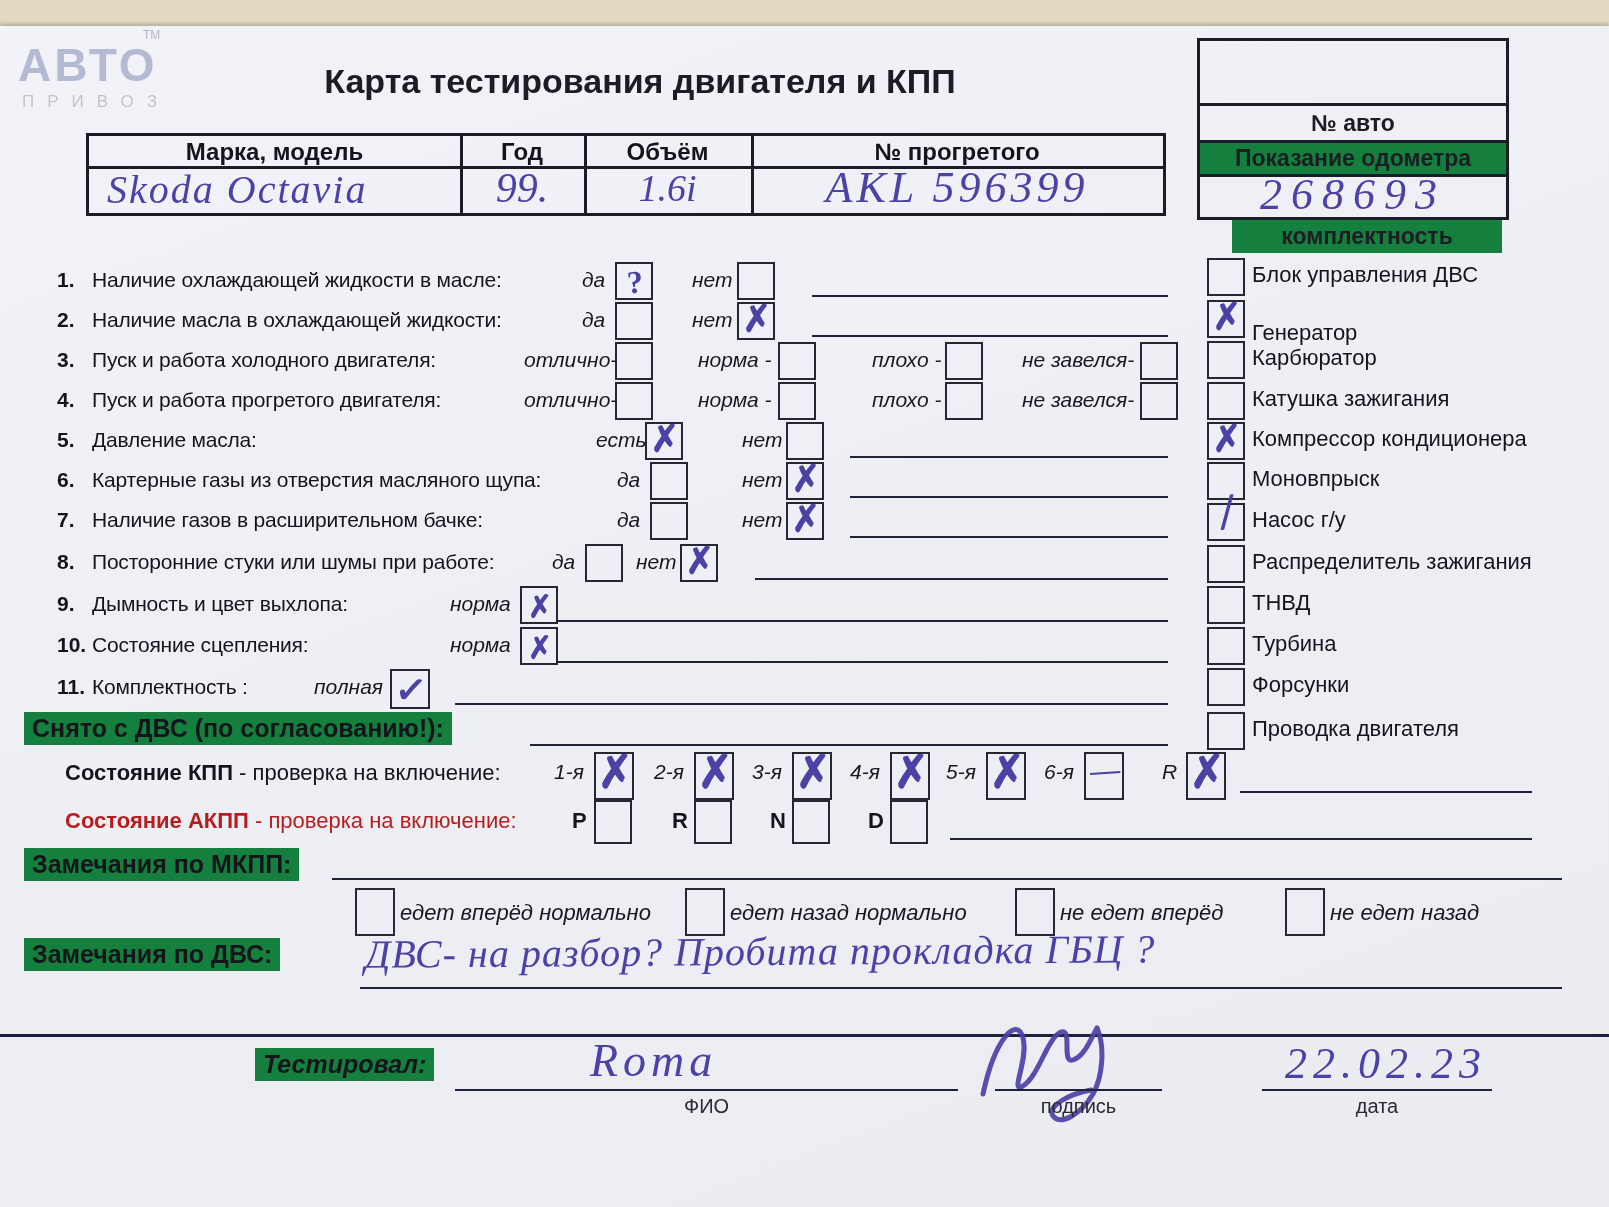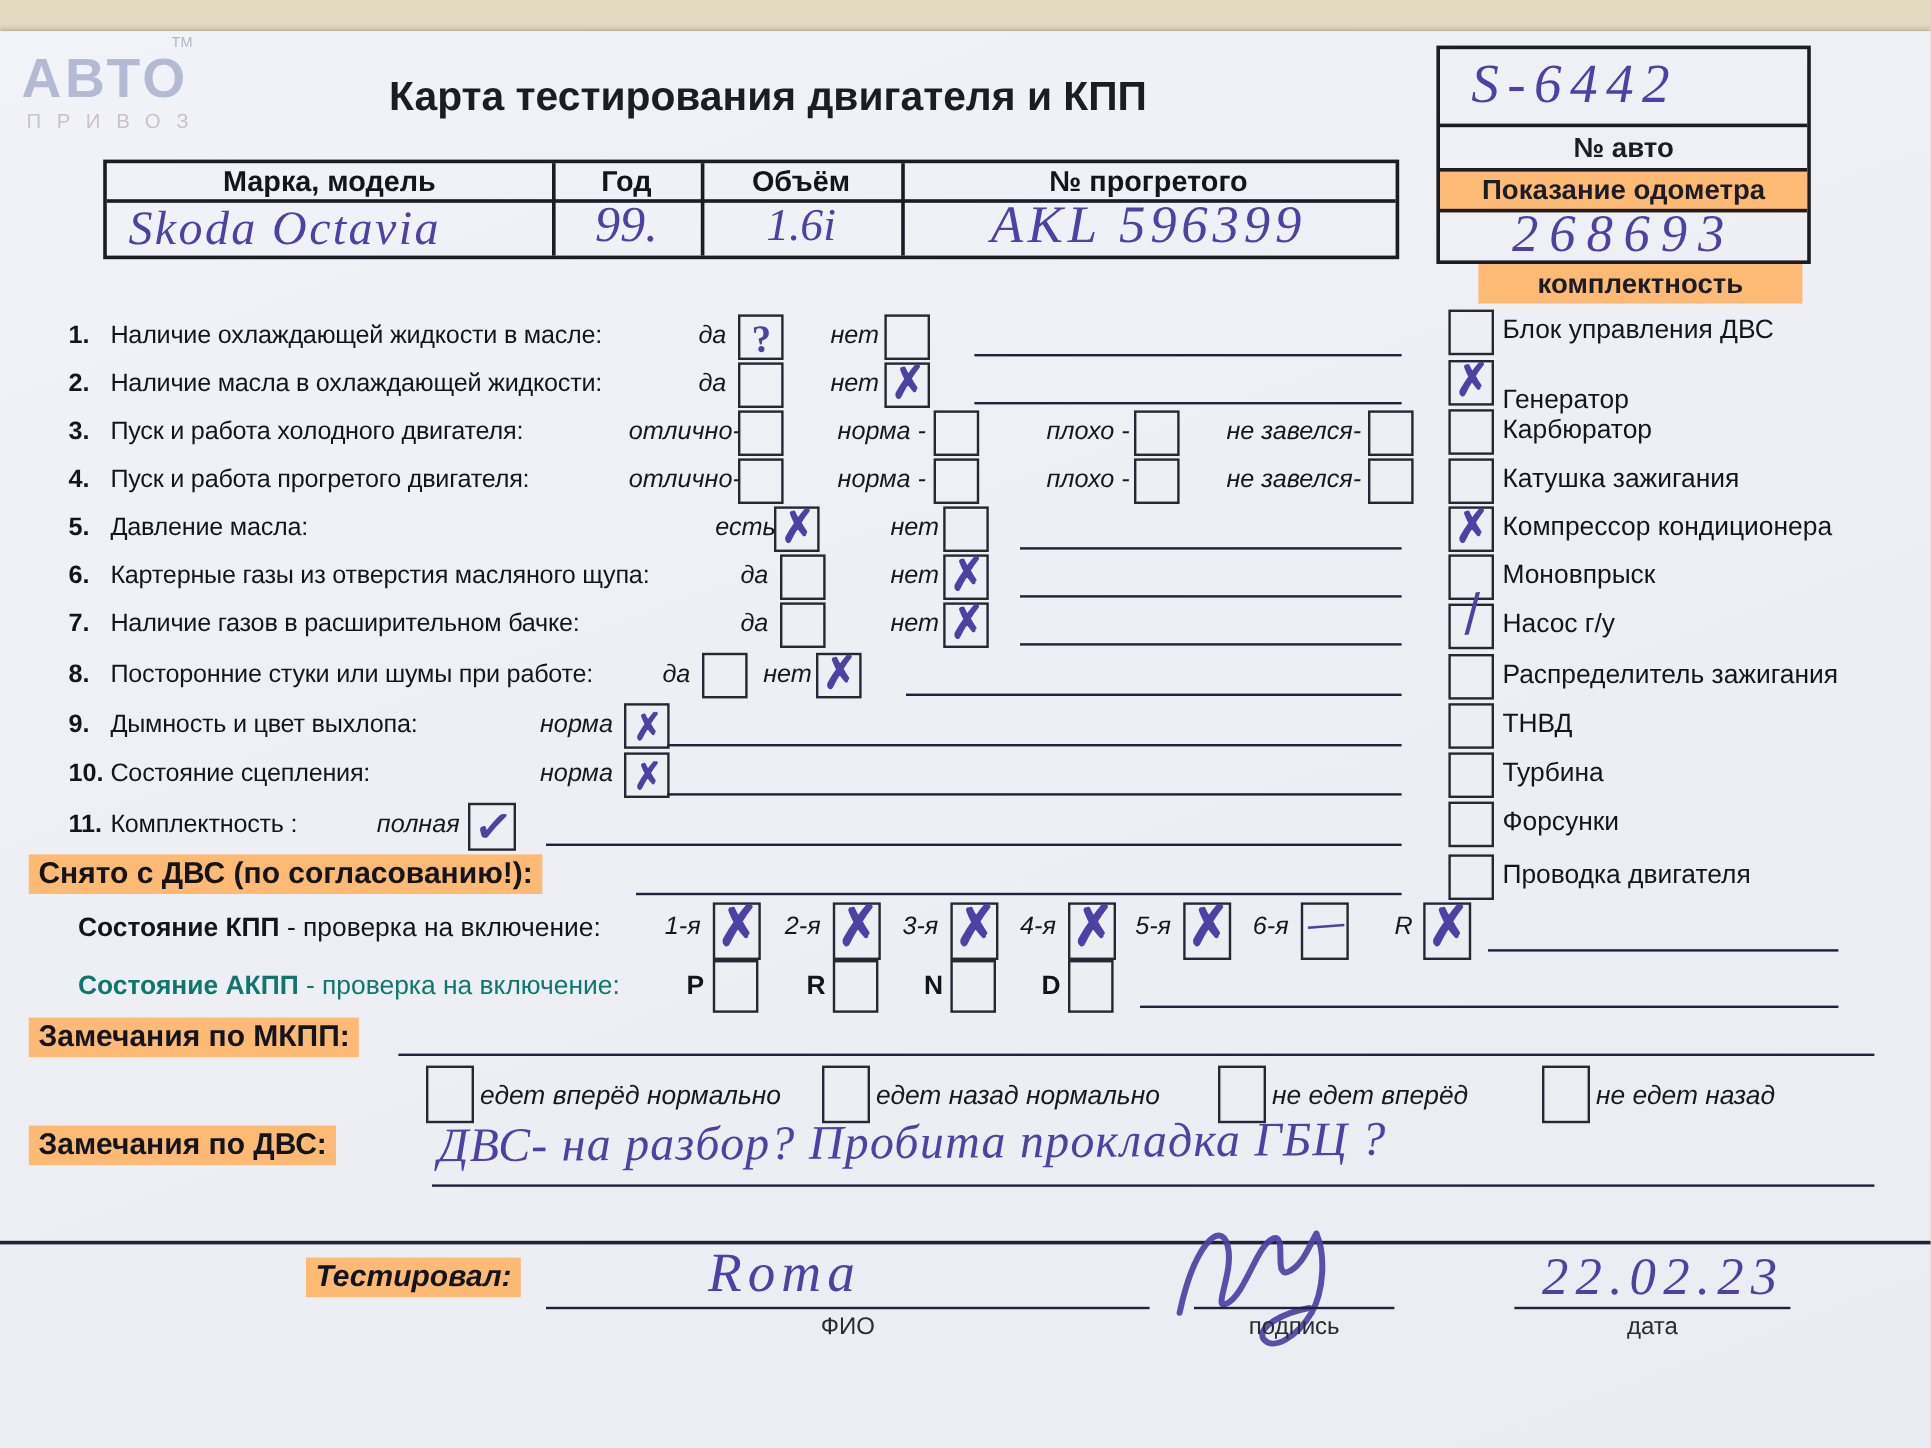--- a/index.html
+++ b/index.html
@@ -3,21 +3,21 @@
 <meta charset="utf-8">
 <style>
   html,body{margin:0;padding:0;background:#e2dbc2;font-family:"Liberation Sans",sans-serif;}
   .sheet{position:relative;width:1609px;height:1207px;overflow:hidden;background:#e2dbc2;}
   .paper{position:absolute;left:0;top:26px;width:1609px;height:1181px;
          background:linear-gradient(160deg,#f2f3f8 0%,#edeff5 45%,#eaecf2 100%);
          box-shadow:0 -2px 4px rgba(90,80,50,.35);}
   .abs{position:absolute;}
   .ink{color:#1b1c24;}
   .hand{font-family:"Liberation Serif",serif;font-style:italic;color:#4c41a5;white-space:nowrap;}
-  .hl{background:#fdba74;}
+  .hl{background:#15803d;}
   .cb{position:absolute;width:34px;height:34px;border:2px solid #262732;background:transparent;}
   .cb .mark{position:absolute;left:1px;top:-6px;width:100%;text-align:center;
             font-family:"Liberation Serif",serif;font-style:normal;font-weight:bold;
             font-size:36px;line-height:42px;color:#4c41a5;transform:rotate(-4deg);}
   .wline{position:absolute;height:0;border-bottom:2px solid #20213a;}
   .opt{position:absolute;font-size:21px;font-style:italic;color:#17181f;white-space:nowrap;}
   .lblnum{position:absolute;font-size:21px;font-weight:bold;color:#14151c;}
   .lbltxt{position:absolute;font-size:21px;color:#14151c;white-space:nowrap;letter-spacing:-.2px;}
   .eqlbl{position:absolute;font-size:22px;color:#14151c;white-space:nowrap;}
   .seclbl{position:absolute;font-size:25px;font-weight:bold;color:#14151c;white-space:nowrap;padding:2px 8px;}
@@ -31,21 +31,20 @@
 <div class="sheet">
   <div class="paper"></div>
 
   <div class="abs" style="left:18px;top:38px;font-size:46px;font-weight:bold;color:#b4bad3;letter-spacing:3px;">АВТО</div>
   <div class="abs" style="left:143px;top:28px;font-size:12px;color:#b9b5c5;">ТМ</div>
   <div class="abs" style="left:22px;top:92px;font-size:17px;color:#c9c2cd;letter-spacing:13px;">ПРИВОЗ</div>
 
   <div class="abs ink" style="left:300px;top:62px;width:680px;text-align:center;font-size:34px;font-weight:bold;">Карта тестирования двигателя  и КПП</div>
 
   <div class="abs" style="left:1197px;top:38px;width:306px;height:176px;border:3px solid #1b1c26;">
-    <div class="hand" style="position:absolute;left:26px;top:2px;font-size:46px;letter-spacing:7px;">S-6442</div>
     <div class="abs ink" style="left:0;top:62px;width:100%;height:34px;border-top:3px solid #1b1c26;text-align:center;font-size:23px;font-weight:bold;line-height:34px;">№ авто</div>
     <div class="abs ink hl" style="left:0;top:99px;width:100%;height:31px;border-top:3px solid #1b1c26;border-bottom:3px solid #1b1c26;text-align:center;font-size:23px;font-weight:bold;line-height:31px;">Показание одометра</div>
     <div class="hand" style="position:absolute;left:0;top:128px;width:100%;text-align:center;font-size:44px;letter-spacing:9px;">268693</div>
   </div>
 
   <div class="abs" style="left:86px;top:133px;width:1074px;height:77px;border:3px solid #1b1c26;">
     <div class="abs" style="left:371px;top:0;width:0;height:100%;border-left:3px solid #1b1c26;"></div>
     <div class="abs" style="left:495px;top:0;width:0;height:100%;border-left:3px solid #1b1c26;"></div>
     <div class="abs" style="left:662px;top:0;width:0;height:100%;border-left:3px solid #1b1c26;"></div>
     <div class="abs" style="left:0;top:30px;width:100%;height:0;border-top:3px solid #1b1c26;"></div>
@@ -273,21 +272,21 @@
   <div class="opt" style="left:1044px;top:760px;">6-я</div>
   <span class="cb" style="left:1084px;top:752px;width:36px;height:44px;">
       <i class="mark" style="font-size:30px;line-height:44px;">—</i>
     </span>
   <div class="opt" style="left:1162px;top:760px;">R</div>
   <span class="cb" style="left:1186px;top:752px;width:36px;height:44px;">
       <i class="mark" style="font-size:44px;line-height:50px;">✗</i>
     </span>
   <div class="wline" style="left:1240px;top:791px;width:292px;"></div>
 
-  <div class="abs" style="left:65px;top:808px;font-size:22px;color:#0f766e;white-space:nowrap;">
+  <div class="abs" style="left:65px;top:808px;font-size:22px;color:#b91c1c;white-space:nowrap;">
     <b>Состояние АКПП</b><span> - проверка на включение:</span>
   </div>
   <div class="glbl" style="left:572px;top:808px;font-weight:bold;">P</div>
   <span class="cb" style="left:594px;top:800px;width:34px;height:40px;">
       <i class="mark"></i>
     </span>
   <div class="glbl" style="left:672px;top:808px;font-weight:bold;">R</div>
   <span class="cb" style="left:694px;top:800px;width:34px;height:40px;">
       <i class="mark"></i>
     </span>

